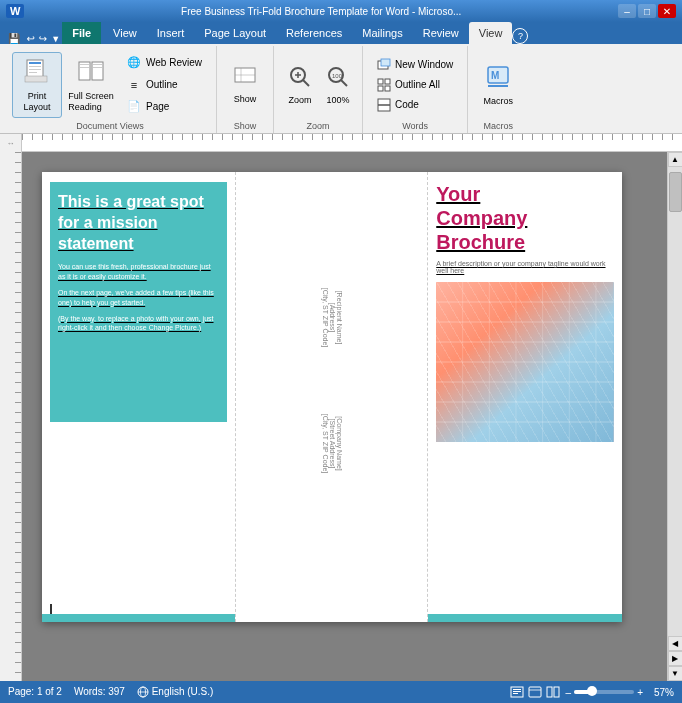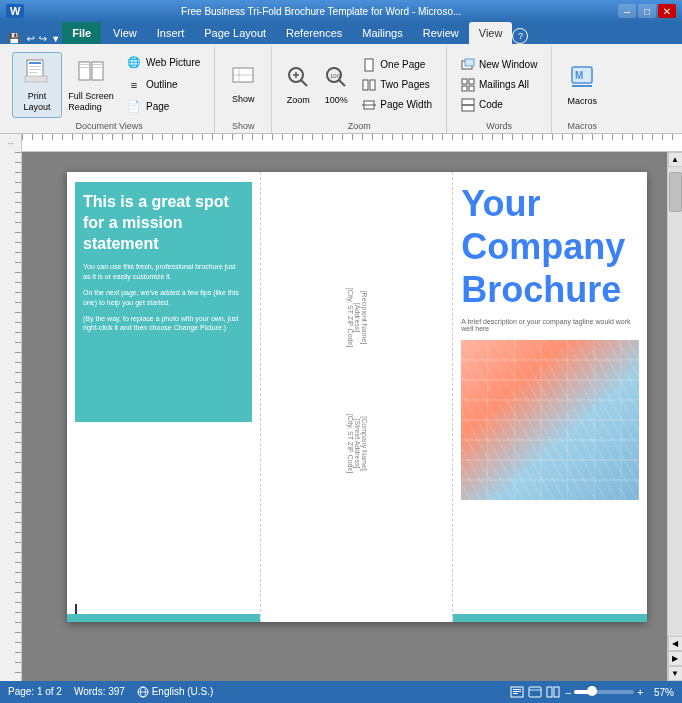--- a/index.html
+++ b/index.html
@@ -274,21 +274,22 @@
       height: 40px;
       background: #c0c0c0;
       border: 1px solid #aaa;
       border-radius: 2px;
     }
 
     
     .page-wrapper {
       padding: 20px;
       display: flex;
-      justify-content: flex-end;
+      justify-content: flex-start;
+      text-decoration: underline;
     }
     .page {
       background: white;
       width: 580px;
       min-height: 450px;
       box-shadow: 0 2px 8px rgba(0,0,0,0.4);
       display: flex;
       position: relative;
       overflow: hidden;
     }
@@ -357,22 +358,22 @@
       text-align: center;
     }
 
     .col-right {
       width: 33.4%;
       padding: 10px 8px;
       position: relative;
       overflow: hidden;
     }
     .col-right h1 {
-      font-size: 36px;
-      color: #3b82f6;
+      font-size: 20px;
+      color: #be185d;
       font-weight: bold;
       line-height: 1.2;
       margin-bottom: 6px;
     }
     .col-right .tagline {
       font-size: 7px;
       color: #666;
       margin-bottom: 8px;
     }
     .brochure-image {
@@ -526,21 +527,21 @@
             <rect x="16" y="6" width="9" height="1" fill="#ccc"></rect>
             <rect x="16" y="9" width="9" height="1" fill="#ccc"></rect>
           </svg>
         </div>
         <span style="font-size:9px;text-align:left;line-height:1.2;">Full Screen<br>Reading</span>
       </div>
 
       <div class="ribbon-small-group">
         <div class="ribbon-btn-small">
           <span class="icon">🌐</span>
-          <span>Web Picture</span>
+          <span>Web Review</span>
         </div>
         <div class="ribbon-btn-small">
           <span class="icon">≡</span>
           <span>Outline</span>
         </div>
         <div class="ribbon-btn-small">
           <span class="icon">📄</span>
           <span>Page</span>
         </div>
       </div>
@@ -580,42 +581,20 @@
       <div class="zoom-percent-btn">
         <div>
           <svg width="26" height="26" viewBox="0 0 26 26">
             <circle cx="11" cy="11" r="7" fill="none" stroke="#555" stroke-width="2"></circle>
             <line x1="16" y1="16" x2="22" y2="22" stroke="#555" stroke-width="2"></line>
             <text x="7" y="14" font-size="6" fill="#555">100</text>
           </svg>
         </div>
         <span style="font-size:9px;">100%</span>
       </div>
-      <div class="ribbon-small-group" style="height:66px;justify-content:center;">
-        <div class="ribbon-btn-small">
-          <svg width="14" height="14" viewBox="0 0 14 14">
-              <rect x="3" y="1" width="8" height="12" fill="white" stroke="#555" stroke-width="1"></rect>
-            </svg>
-          <span>One Page</span>
-        </div>
-        <div class="ribbon-btn-small">
-          <svg width="14" height="14" viewBox="0 0 14 14">
-              <rect x="1" y="2" width="5" height="10" fill="white" stroke="#555" stroke-width="1"></rect>
-              <rect x="8" y="2" width="5" height="10" fill="white" stroke="#555" stroke-width="1"></rect>
-            </svg>
-          <span>Two Pages</span>
-        </div>
-        <div class="ribbon-btn-small">
-          <svg width="14" height="14" viewBox="0 0 14 14">
-              <rect x="2" y="3" width="10" height="8" fill="white" stroke="#555" stroke-width="1"></rect>
-              <line x1="0" y1="7" x2="14" y2="7" stroke="#555" stroke-width="1"></line>
-            </svg>
-          <span>Page Width</span>
-        </div>
-      </div>
     </div>
     <div class="ribbon-group-label">Zoom</div>
   </div>
 
   <div class="ribbon-group">
     <div class="ribbon-group-content">
       <div class="ribbon-small-group">
         <div class="ribbon-btn-small">
           <svg width="14" height="14" viewBox="0 0 14 14">
               <rect x="1" y="3" width="10" height="8" fill="white" stroke="#555" stroke-width="1"></rect>
@@ -623,21 +602,21 @@
             </svg>
           <span>New Window</span>
         </div>
         <div class="ribbon-btn-small">
           <svg width="14" height="14" viewBox="0 0 14 14">
               <rect x="1" y="1" width="5" height="5" fill="white" stroke="#555" stroke-width="1"></rect>
               <rect x="8" y="1" width="5" height="5" fill="white" stroke="#555" stroke-width="1"></rect>
               <rect x="1" y="8" width="5" height="5" fill="white" stroke="#555" stroke-width="1"></rect>
               <rect x="8" y="8" width="5" height="5" fill="white" stroke="#555" stroke-width="1"></rect>
             </svg>
-          <span>Mailings All</span>
+          <span>Outline All</span>
         </div>
         <div class="ribbon-btn-small">
           <svg width="14" height="14" viewBox="0 0 14 14">
               <rect x="1" y="1" width="12" height="12" fill="white" stroke="#555" stroke-width="1"></rect>
               <line x1="1" y1="7" x2="13" y2="7" stroke="#555" stroke-width="1.5"></line>
             </svg>
           <span>Code</span>
         </div>
       </div>
     </div>

